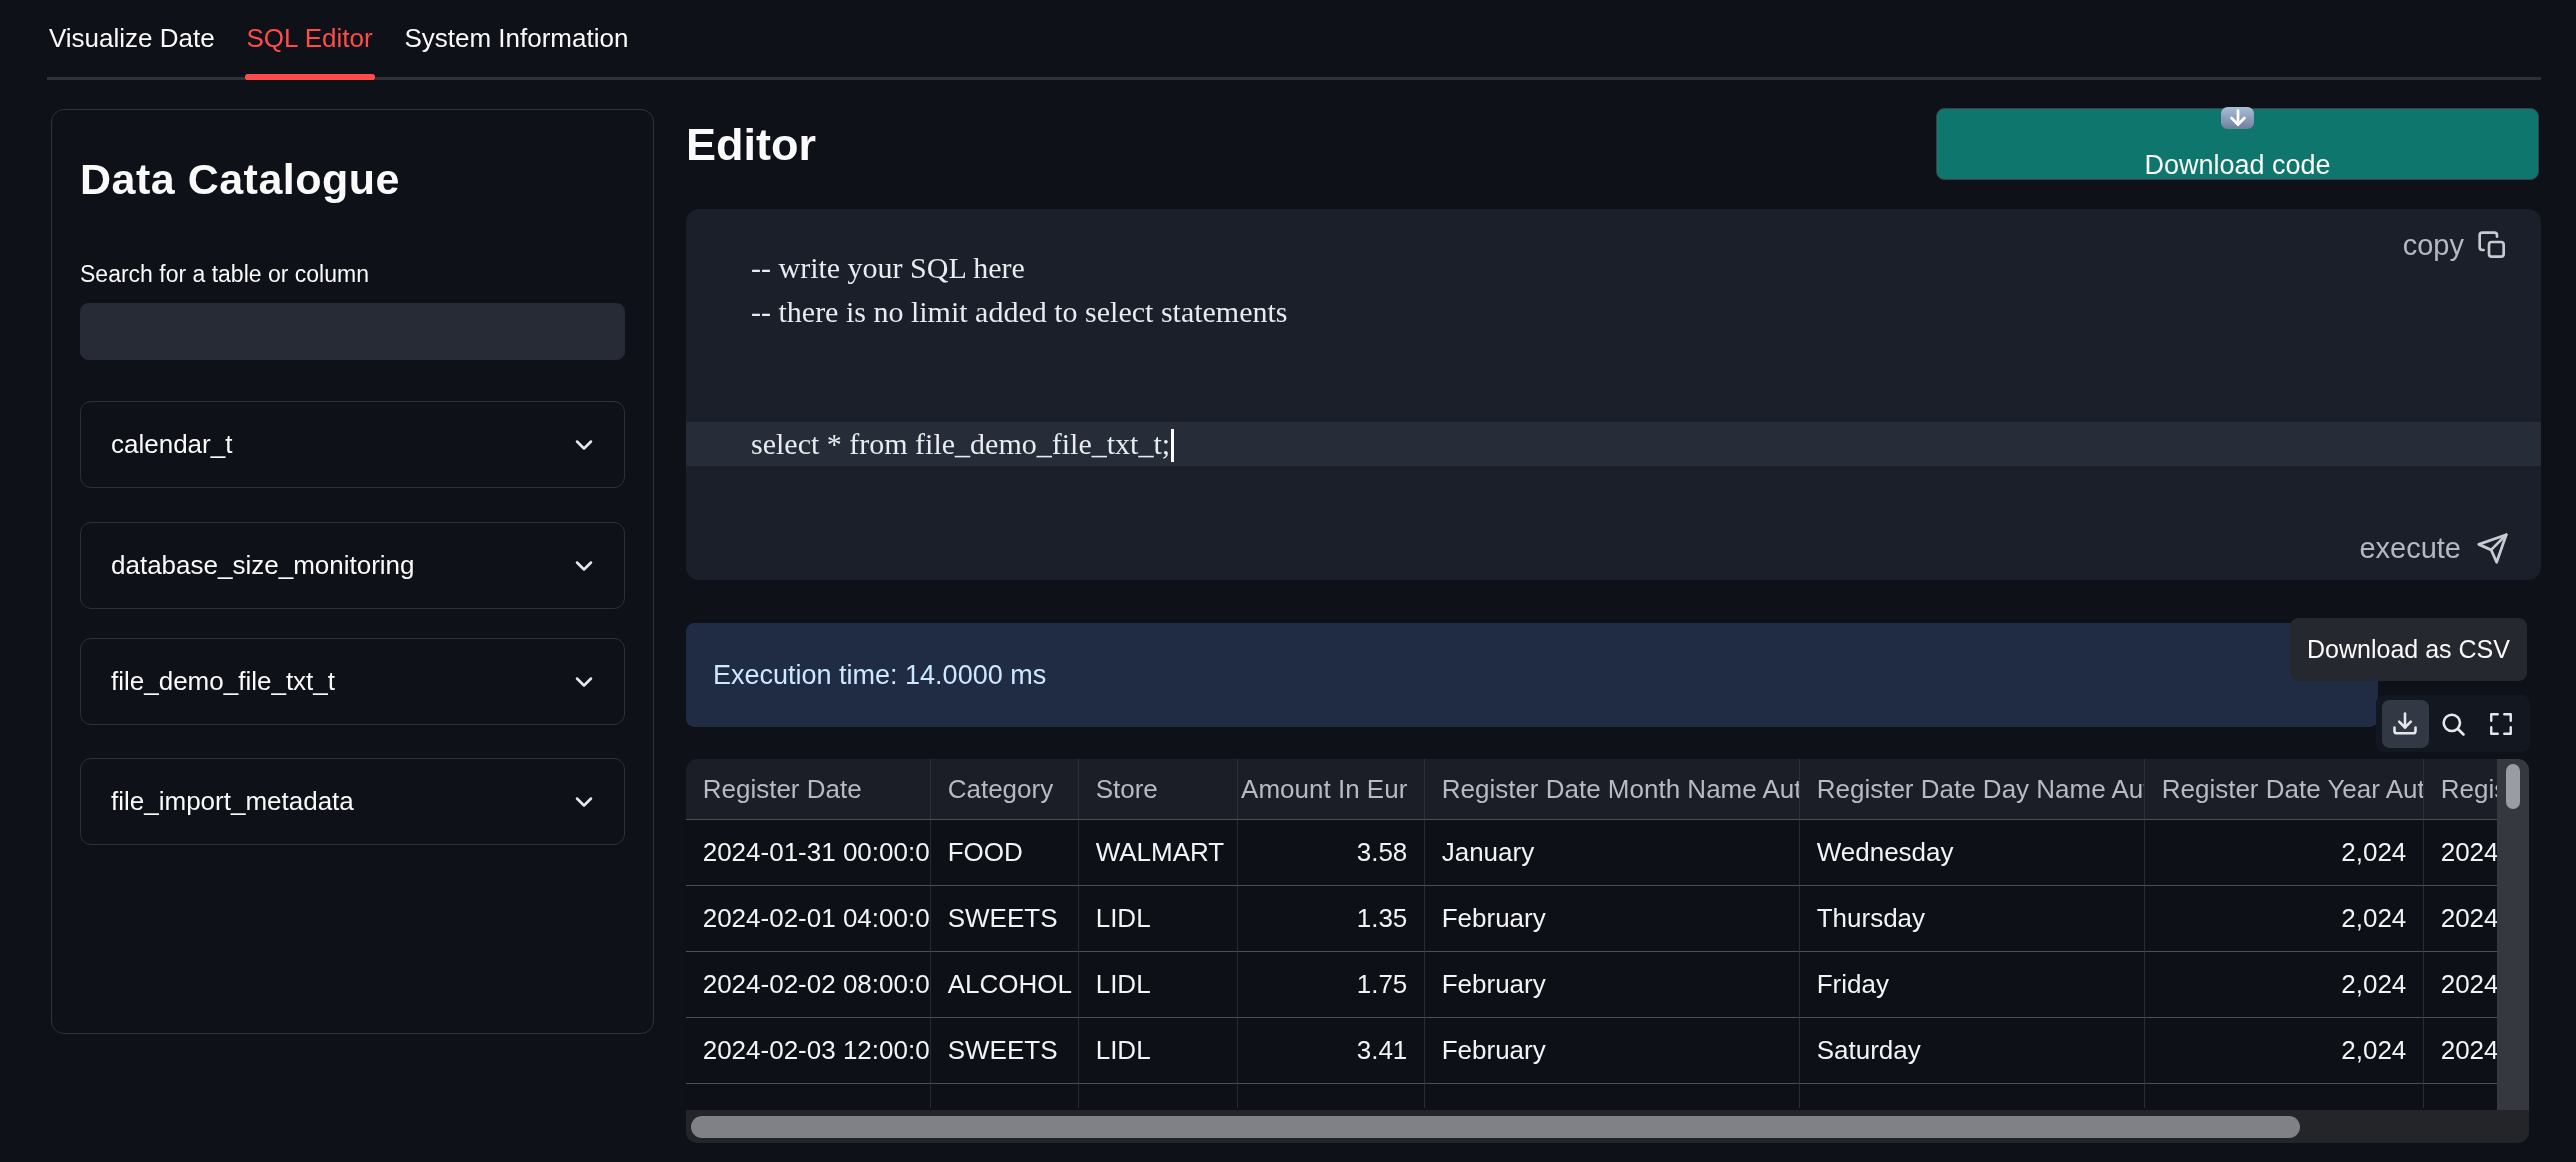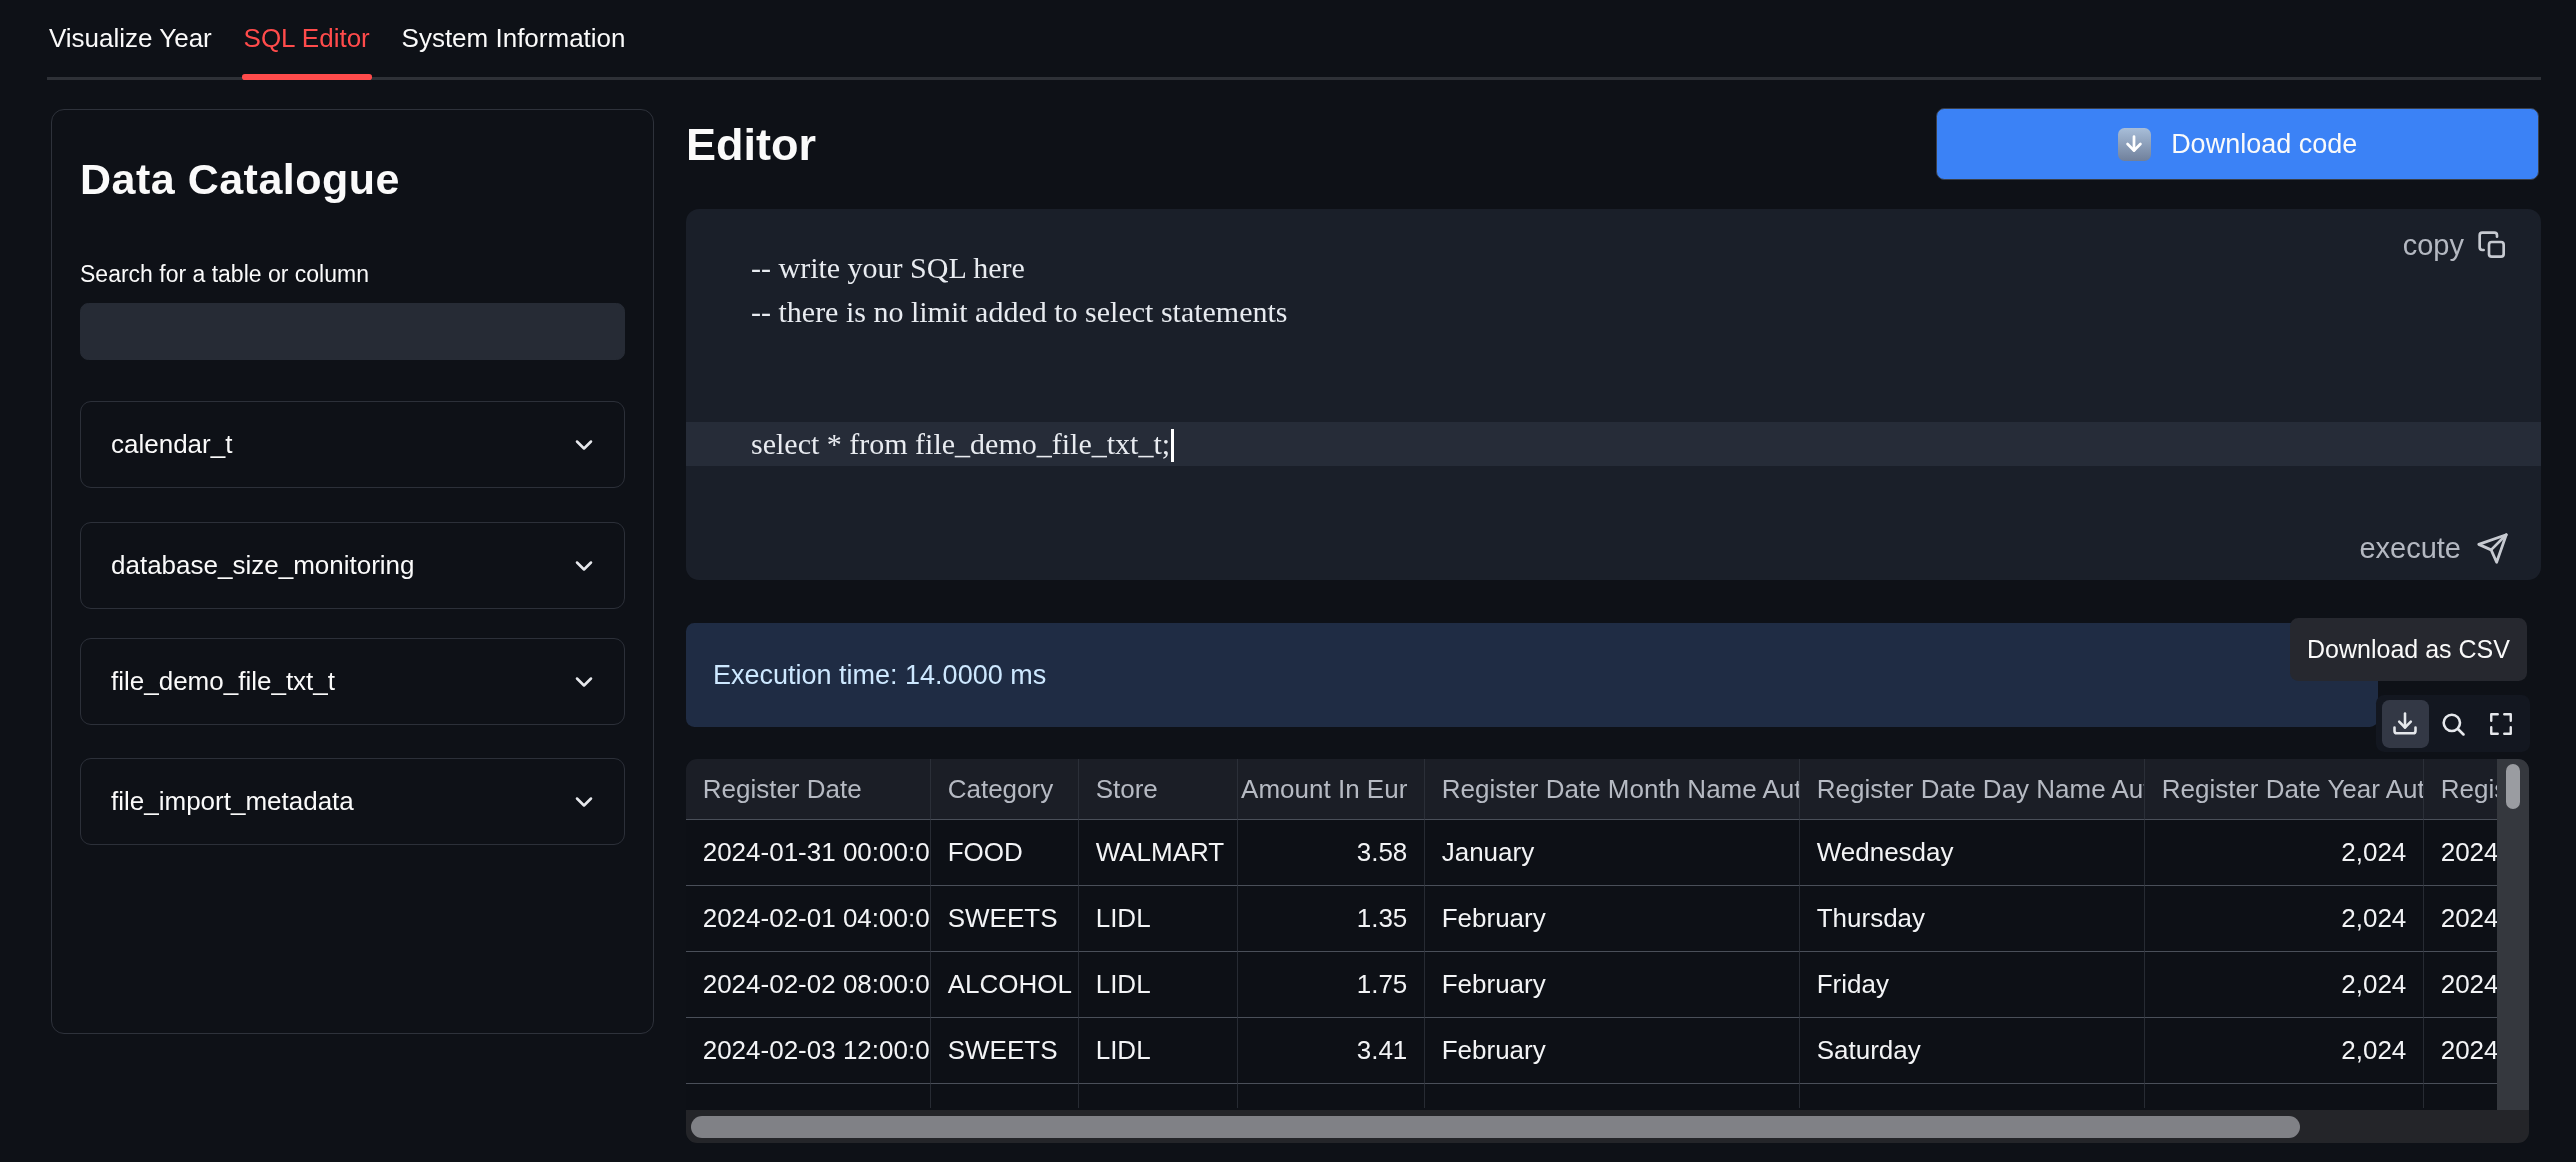--- a/index.html
+++ b/index.html
@@ -55,23 +55,23 @@
   }
   .expander .exp-label { font-size:26px; color:#fafafa; }
   .exp-1 { top:291px; } .exp-2 { top:412px; } .exp-3 { top:528px; } .exp-4 { top:648px; }
 
   
   .main-heading {
     position:absolute; left:686px; top:119px; font-size:45px; font-weight:bold;
   }
   .download-code-btn {
     position:absolute; left:1936px; top:108px; width:603px; height:72px;
-    border:0.9px solid #3a3f48; border-radius:8.3px; background:#3b82f6;
+    border:0.9px solid #3a3f48; border-radius:8.3px; background:#0f766e;
     display:flex; align-items:center; justify-content:center; gap:20.4px;
-    cursor:pointer; color:#fafafa; font-size:27px;
+    cursor:pointer; color:#fafafa; font-size:27px;flex-direction:column;
   }
   .emoji-down {
     width:33px; height:33px; border-radius:6.5px;
     background:linear-gradient(180deg,#a8bed9,#70809b);
     display:flex; align-items:center; justify-content:center;
   }
 
   
   .code-card {
     position:absolute; left:686px; top:209px; width:1855px; height:371px;
@@ -177,21 +177,21 @@
 
   .icon-stroke { stroke:#c7cad1; fill:none; stroke-width:2; stroke-linecap:round; stroke-linejoin:round; }
   .icon-stroke-light { stroke:#e6e8ec; fill:none; stroke-width:2.2; stroke-linecap:round; stroke-linejoin:round; }
 </style>
 </head>
 <body>
 
 <div class="tabbar">
   <div class="baseline"></div>
   <div class="tabs">
-    <div class="tab">Visualize Year</div>
+    <div class="tab">Visualize Date</div>
     <div class="tab active">SQL Editor</div>
     <div class="tab">System Information</div>
   </div>
 </div>
 
 <div class="sidebar">
   <h1>Data Catalogue</h1>
   <div class="search-label">Search for a table or column</div>
   <input class="search-input" type="text" value="" style="">
 

